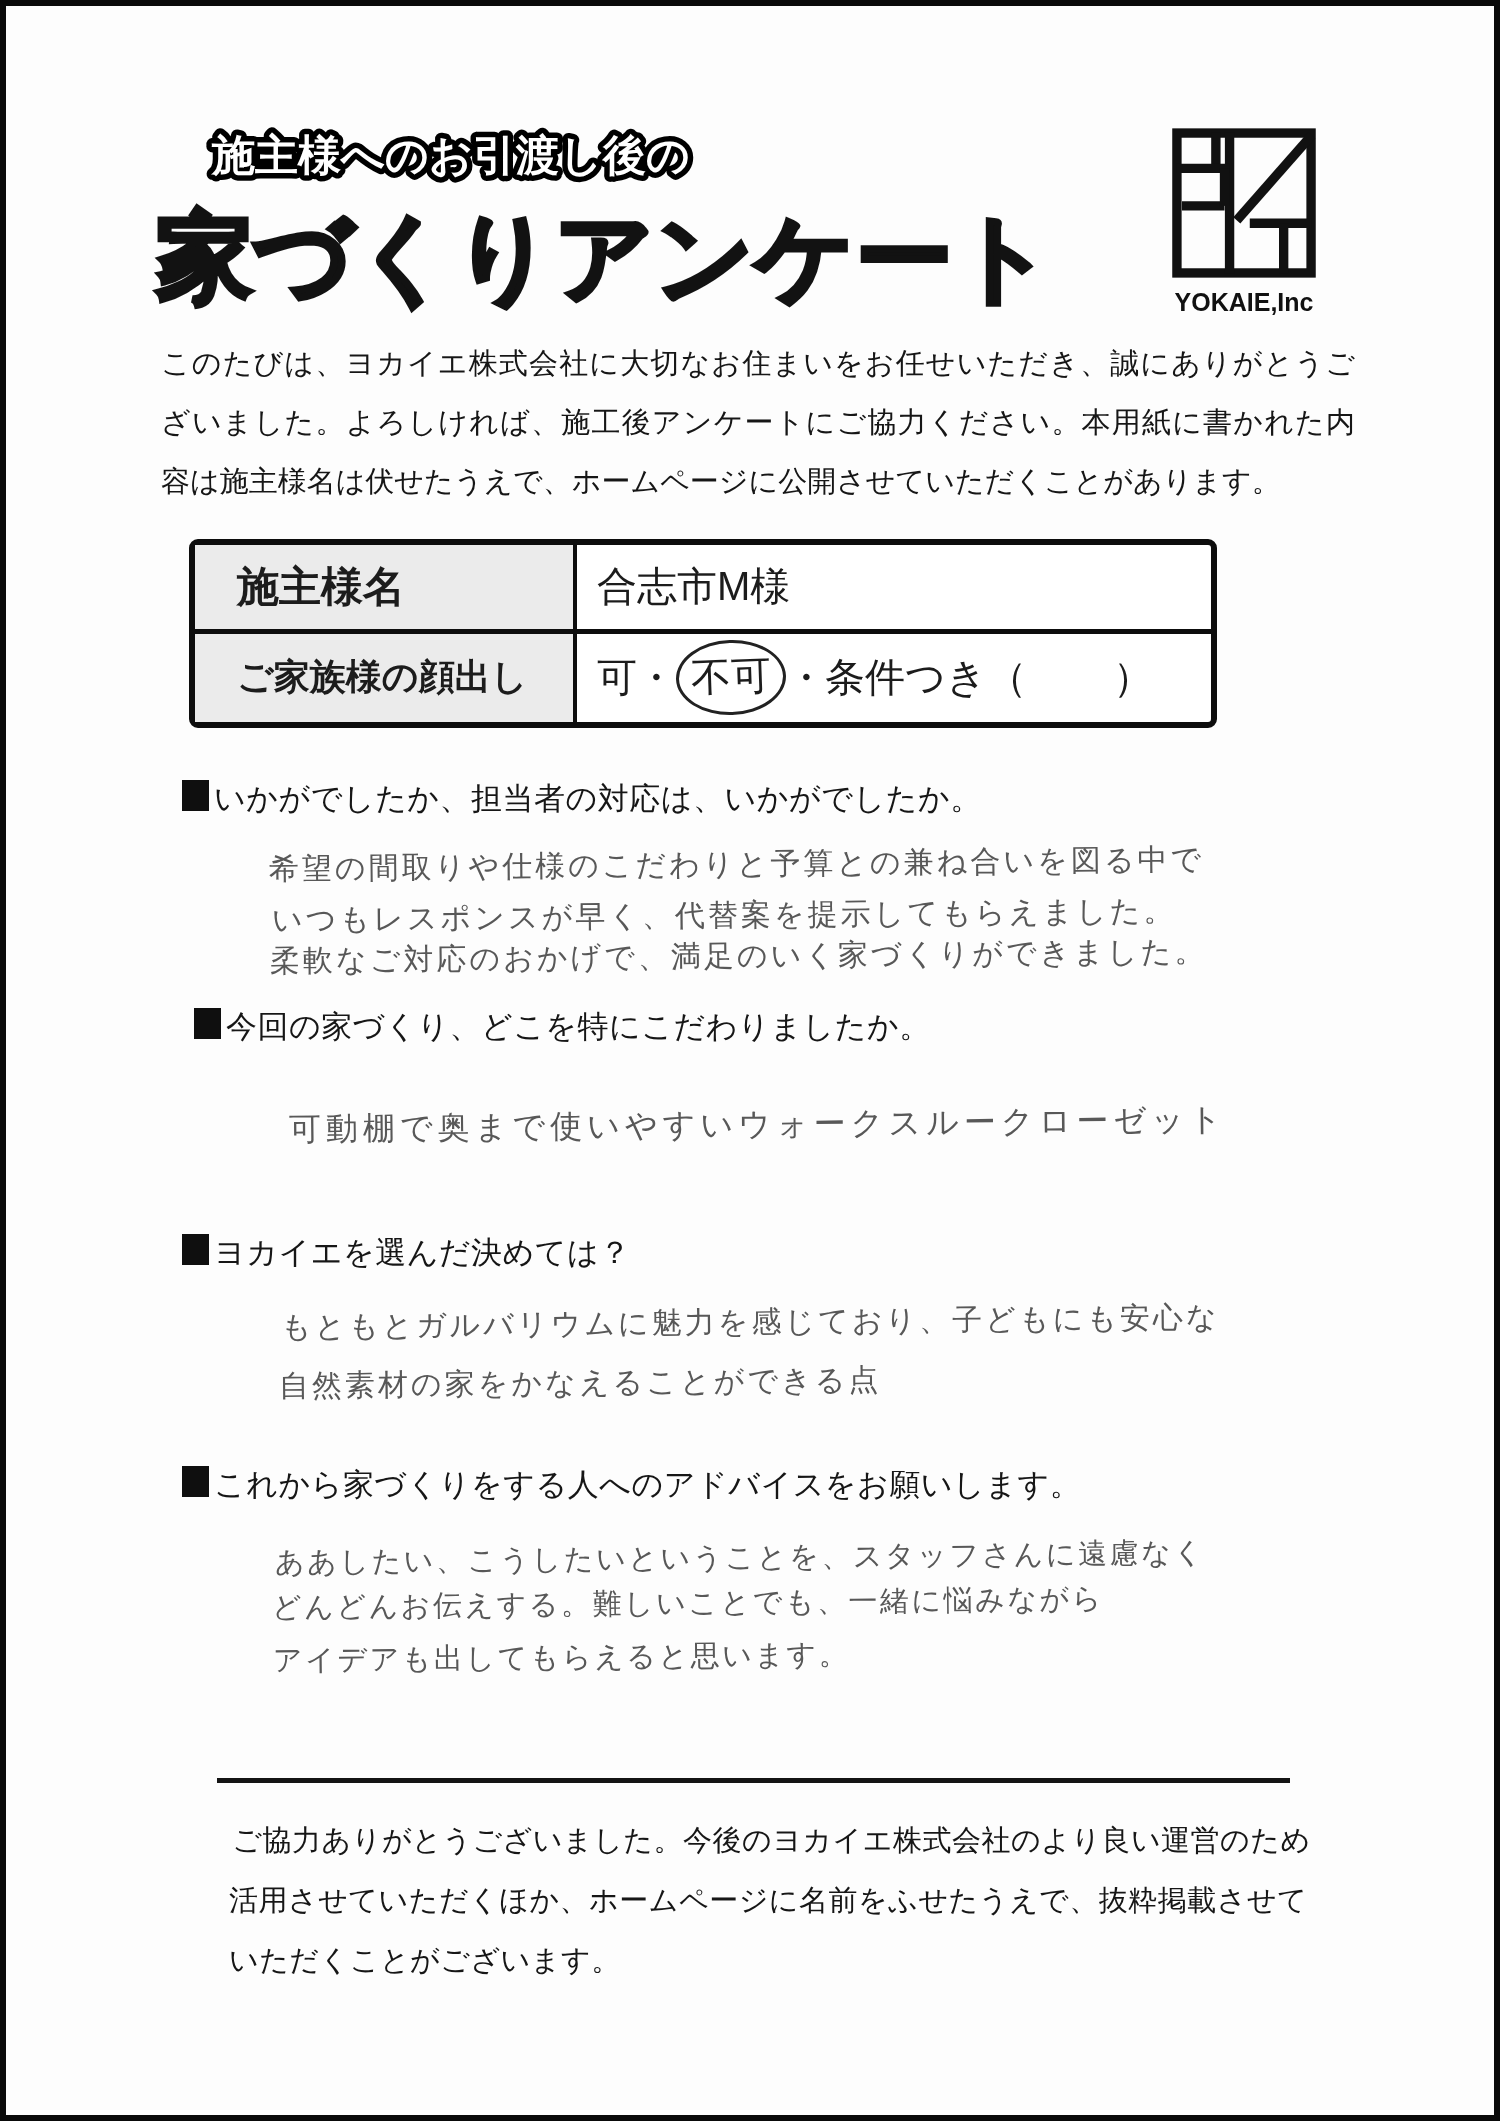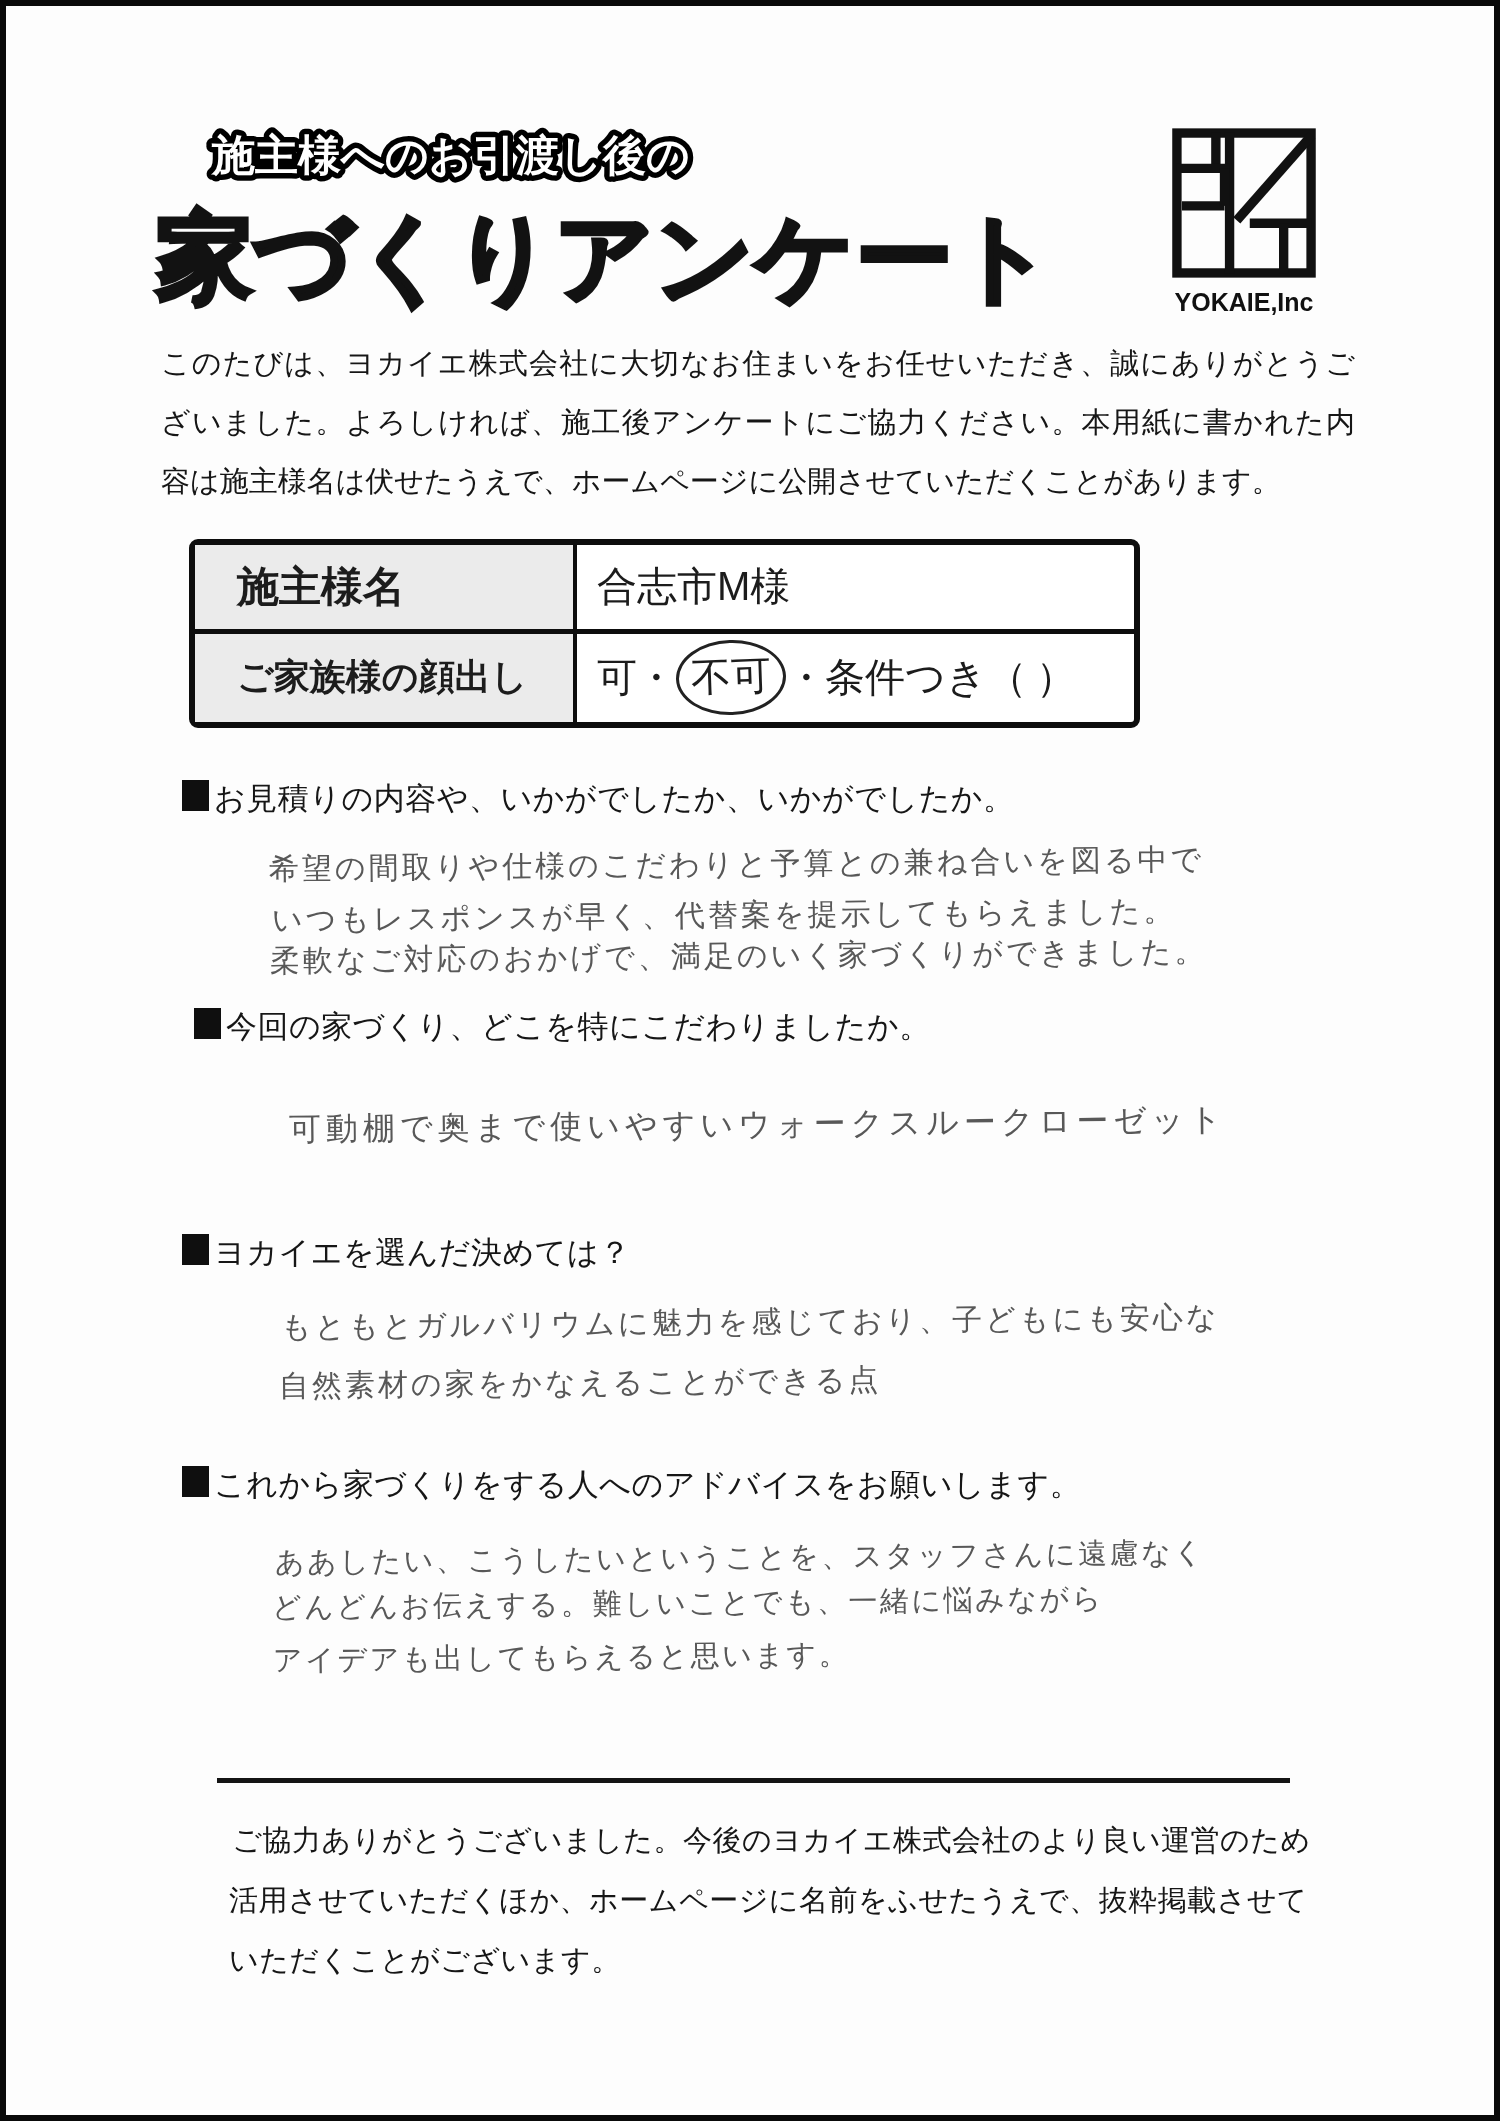--- a/index.html
+++ b/index.html
@@ -28,21 +28,21 @@
   
   .intro-line{
     position:absolute;left:155px;width:1194px;
     font-size:29px;line-height:34px;color:#161616;
     text-align:justify;text-align-last:justify;text-justify:inter-character;
   }
   .intro-line.last{text-align-last:left;}
 
   
   .info-table{
-    position:absolute;left:183px;top:533px;width:951px;height:189px;
+    position:absolute;left:183px;top:533px;width:1028px;height:189px;
     border:6px solid #0d0d0d;border-radius:9px;box-sizing:border-box;
     display:grid;grid-template-columns:382px 1fr;grid-template-rows:1fr 1fr;
     background:#fff;
   }
   .cell{display:flex;align-items:center;box-sizing:border-box;}
   .cell.hd{background:#ebebeb;border-right:4px solid #0d0d0d;padding-left:42px;font-weight:bold;}
   .cell.r1{border-bottom:5px solid #0d0d0d;}
   .hd.r1{font-size:42px;}
   .hd.r2{font-size:36px;}
   .cell.val{padding-left:20px;font-size:40px;}
@@ -126,21 +126,21 @@
         <span>条件つき</span>
         <span>（</span>
         <span class="spacer"></span>
         <span>）</span>
       </div>
     </div>
   </div>
 
   <div class="question" style="top:772px;">
     <span class="bullet"></span>
-    <span>お見積りの内容や、いかがでしたか、いかがでしたか。</span>
+    <span>いかがでしたか、担当者の対応は、いかがでしたか。</span>
   </div>
   <div class="hand" style="left:263px;top:843px;">希望の間取りや仕様のこだわりと予算との兼ね合いを図る中で</div>
   <div class="hand" style="left:266px;top:894px;">いつもレスポンスが早く、代替案を提示してもらえました。</div>
   <div class="hand" style="left:264px;top:935px;">柔軟なご対応のおかげで、満足のいく家づくりができました。</div>
 
   <div class="question" style="top:1000px;margin-left:12px;">
     <span class="bullet"></span>
     <span>今回の家づくり、どこを特にこだわりましたか。</span>
   </div>
   <div class="hand big" style="left:283px;top:1102px;">可動棚で奥まで使いやすいウォークスルークローゼット</div>

